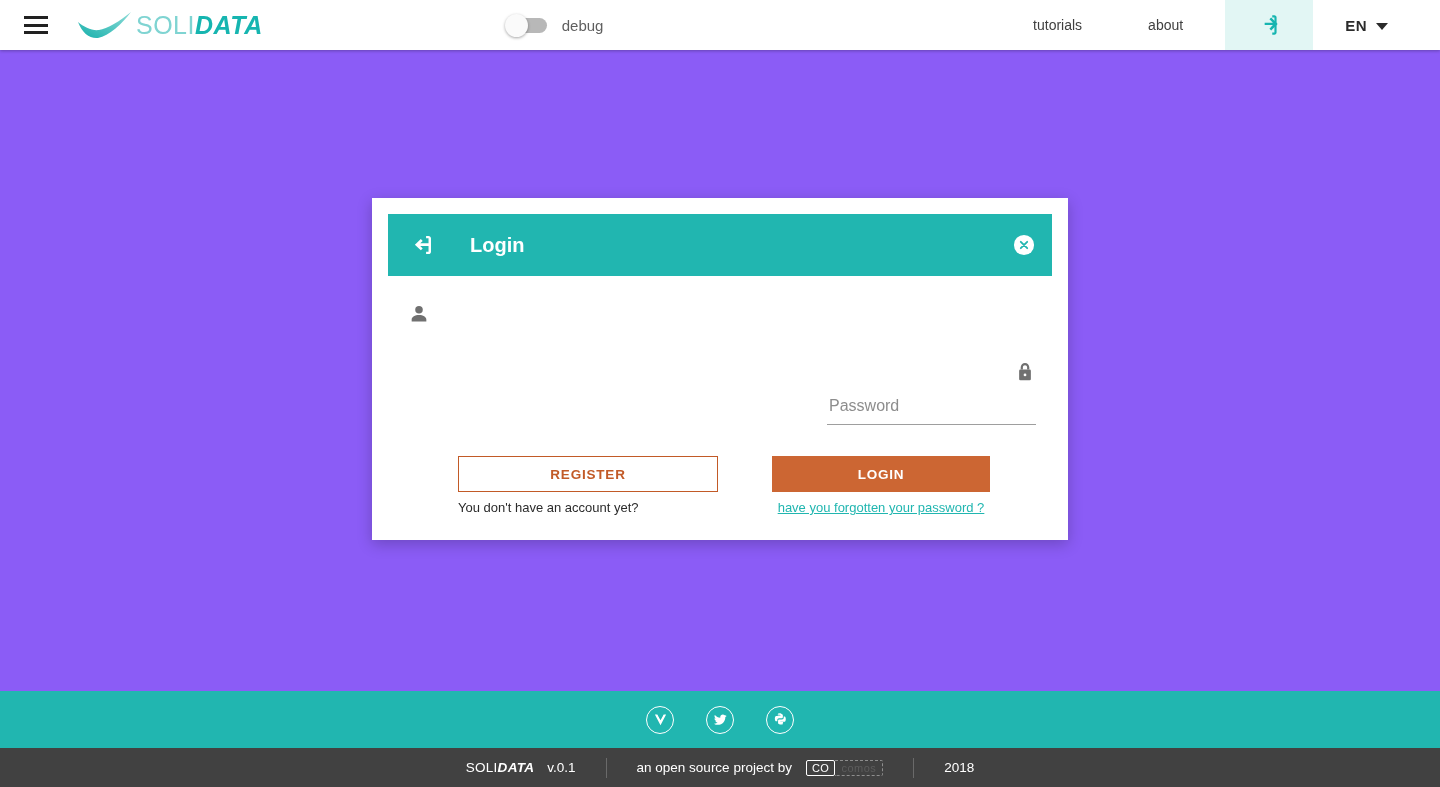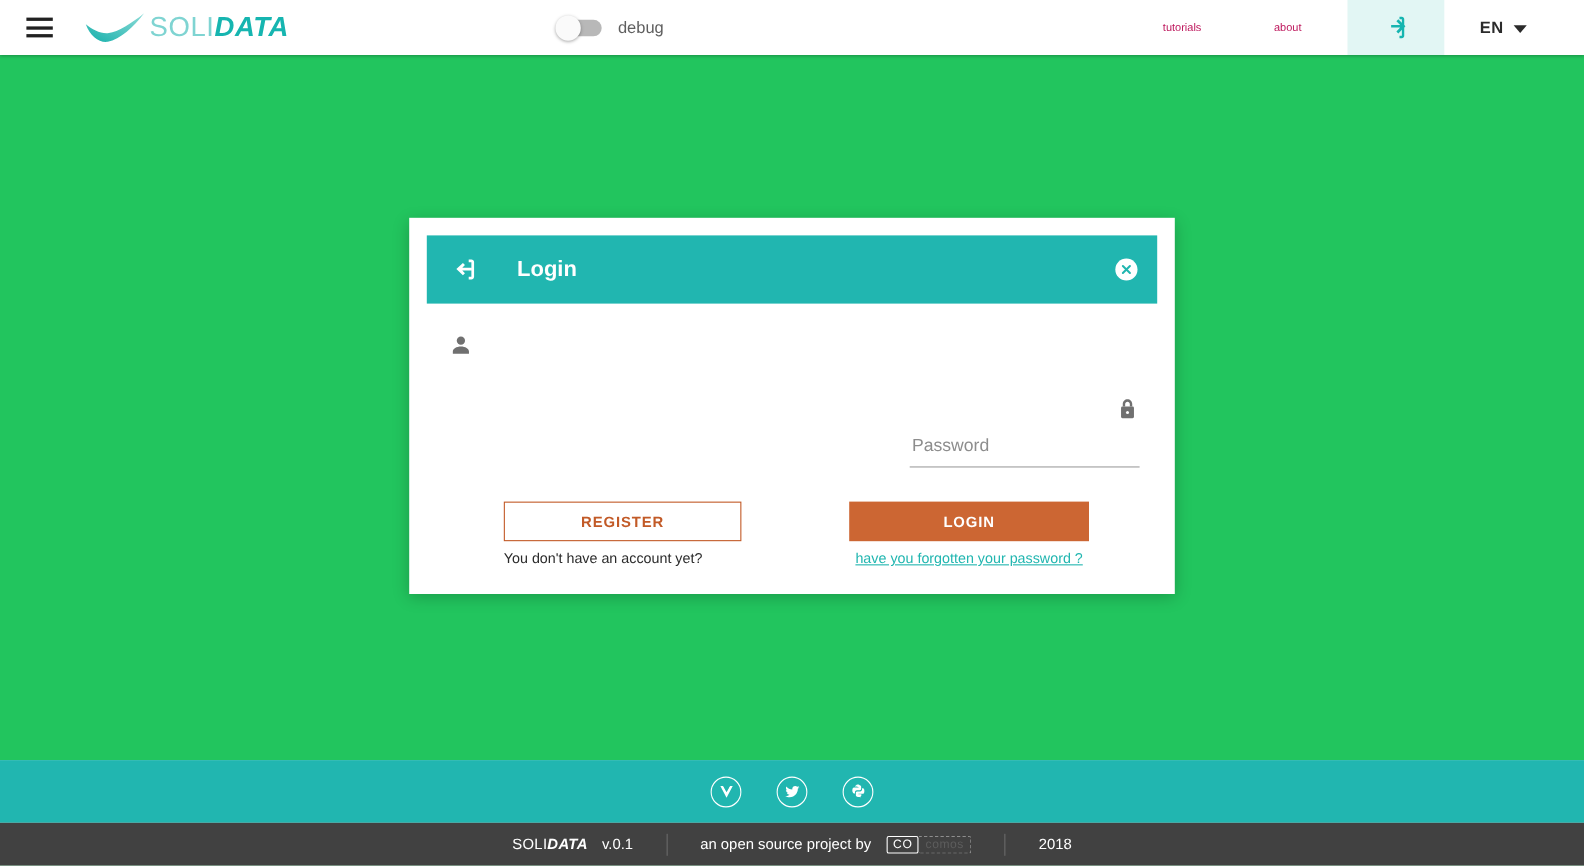--- a/index.html
+++ b/index.html
@@ -95,22 +95,22 @@
   }
   .debug-label {
     margin-left: 15px;
     font-size: 15px;
     color: #5f5f5f;
   }
 
   .header-spacer { flex: 1 1 auto; }
 
   .nav-link {
-    font-size: 10px;
-    color: #be185d;
+    font-size: 14px;
+    color: #404040;
     text-decoration: none;
     cursor: pointer;
     padding: 0 10px;
     flex: 0 0 auto;
   }
   .nav-tutorials { margin-right: 46px; }
   .nav-about { margin-right: 32px; }
 
   .login-tab {
     width: 88px;
@@ -145,21 +145,21 @@
     margin-left: 9px;
     margin-top: 2px;
   }
 
   
   .stage {
     position: absolute;
     top: 50px; left: 0;
     width: 1440px;
     height: 641px;
-    background: #22c55e;
+    background: #8b5cf6;
   }
 
   .card {
     position: absolute;
     left: 372px;
     top: 148px;
     width: 696px;
     height: 342px;
     background: #ffffff;
     box-shadow: 0 4px 14px rgba(0,0,0,0.22);
@@ -238,21 +238,21 @@
     left: 0;
     top: 258px;
     width: 696px;
     height: 84px;
   }
 
   .btn-register {
     position: absolute;
     left: 86px;
     top: 0;
-    width: 216px;
+    width: 260px;
     height: 36px;
     background: #ffffff;
     border: 1px solid #c25a27;
     color: #c25a27;
     font-family: "Liberation Sans", sans-serif;
     font-size: 13.5px;
     font-weight: 700;
     letter-spacing: 0.8px;
     cursor: pointer;
   }

